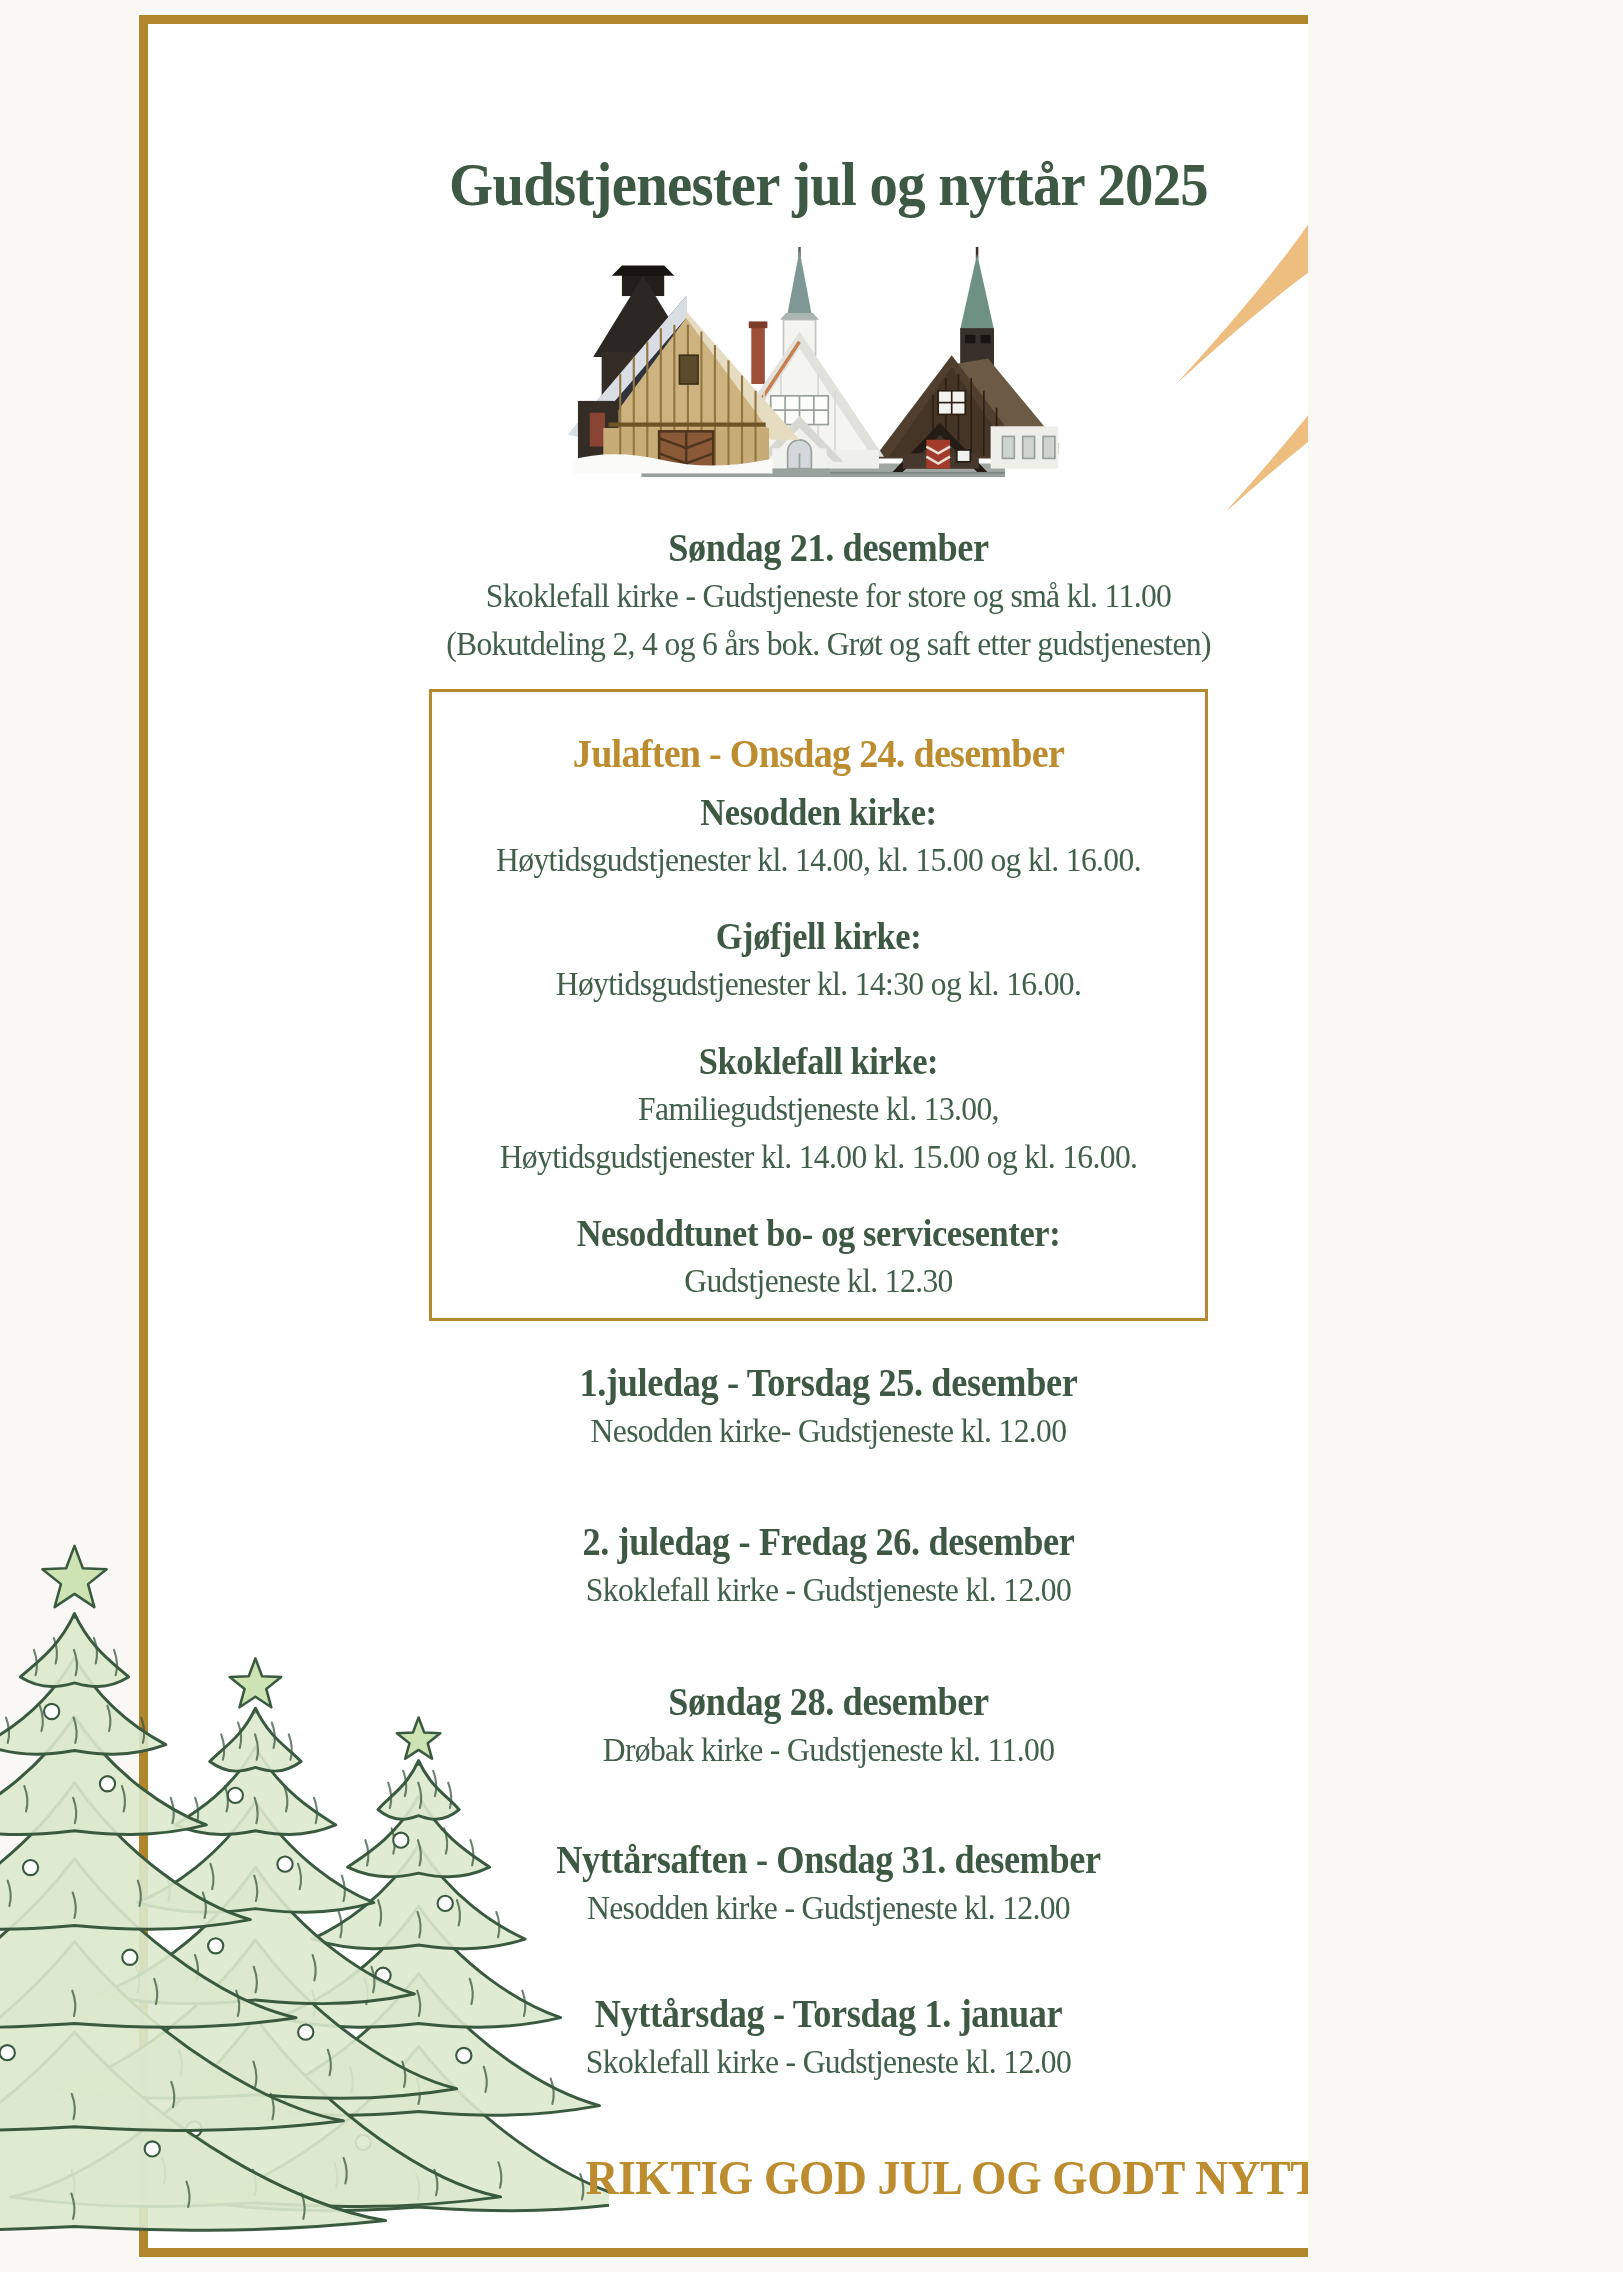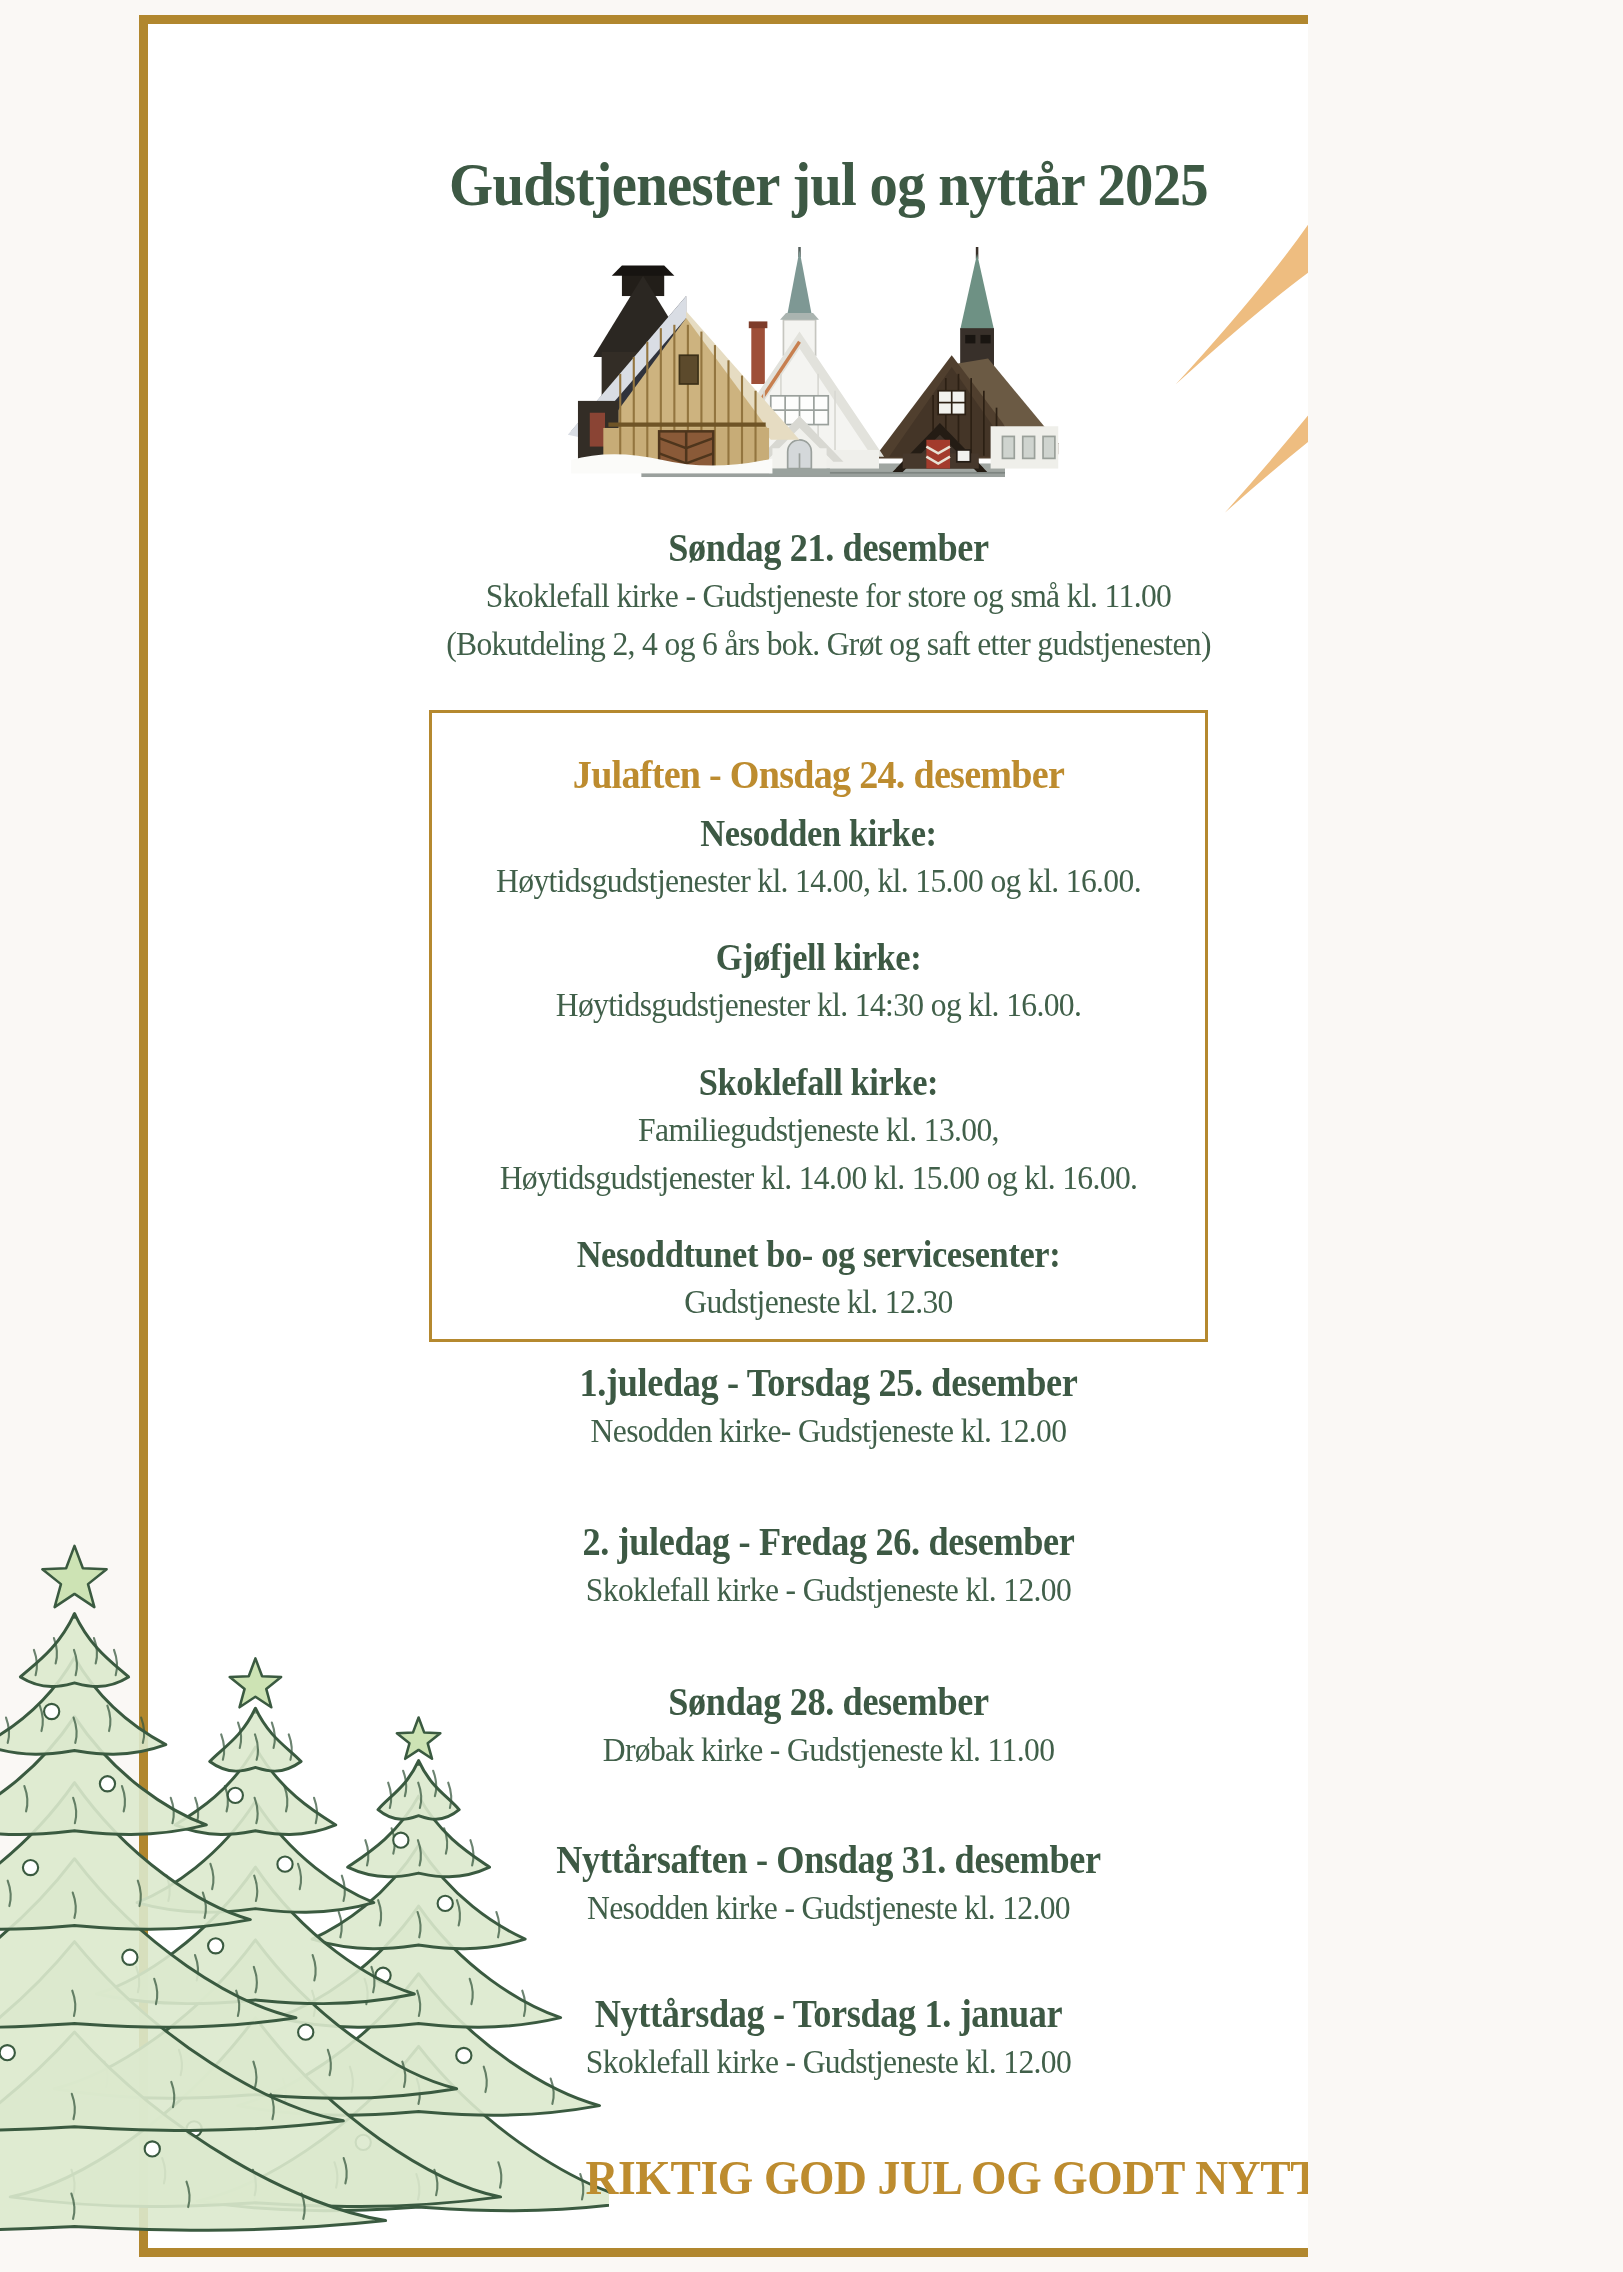--- a/index.html
+++ b/index.html
@@ -7,21 +7,21 @@
         font-family:"Liberation Serif","DejaVu Serif",serif;color:#3d5944;}
   .frame{position:absolute;left:139px;top:15px;width:1381px;height:2242px;
          border:9.3px solid #b1872e;background:#ffffff;box-sizing:border-box;z-index:1;}
   .art{position:absolute;z-index:2;}
   .trees{z-index:3;}
   .txt{position:absolute;left:148px;width:1361px;text-align:center;z-index:5;
        transform:scaleX(0.93);}
   .t-title{font-size:61px;line-height:68px;font-weight:bold;letter-spacing:-0.8px;color:#3d5944;}
   .t-h{font-size:39px;line-height:49px;font-weight:bold;letter-spacing:-0.4px;color:#3d5944;}
   .t-b{font-size:34px;line-height:48px;letter-spacing:-0.7px;color:#41604a;}
-  .evebox{position:absolute;left:429px;top:710px;width:779px;height:632px;
+  .evebox{position:absolute;left:429px;top:689px;width:779px;height:632px;
           border:3.4px solid #b5892f;box-sizing:border-box;background:#ffffff;z-index:4;text-align:center;}
   .evebox-inner{transform:scaleX(0.93);}
   .t-boxh{font-size:41px;line-height:51px;font-weight:bold;letter-spacing:-0.8px;color:#bd8c2f;margin-top:36px;}
   .t-place{font-size:37px;line-height:47px;font-weight:bold;letter-spacing:-0.4px;color:#3d5944;}
   .mt1{margin-top:10px;} .mt2{margin-top:29px;} .mt3{margin-top:30px;}
   .t-foot{font-size:49px;line-height:59px;font-weight:bold;letter-spacing:-0.4px;color:#bd8c2f;white-space:pre-wrap;}
   .foot-pos{left:220px;width:1552px;}
 </style>
 </head>
 <body>

